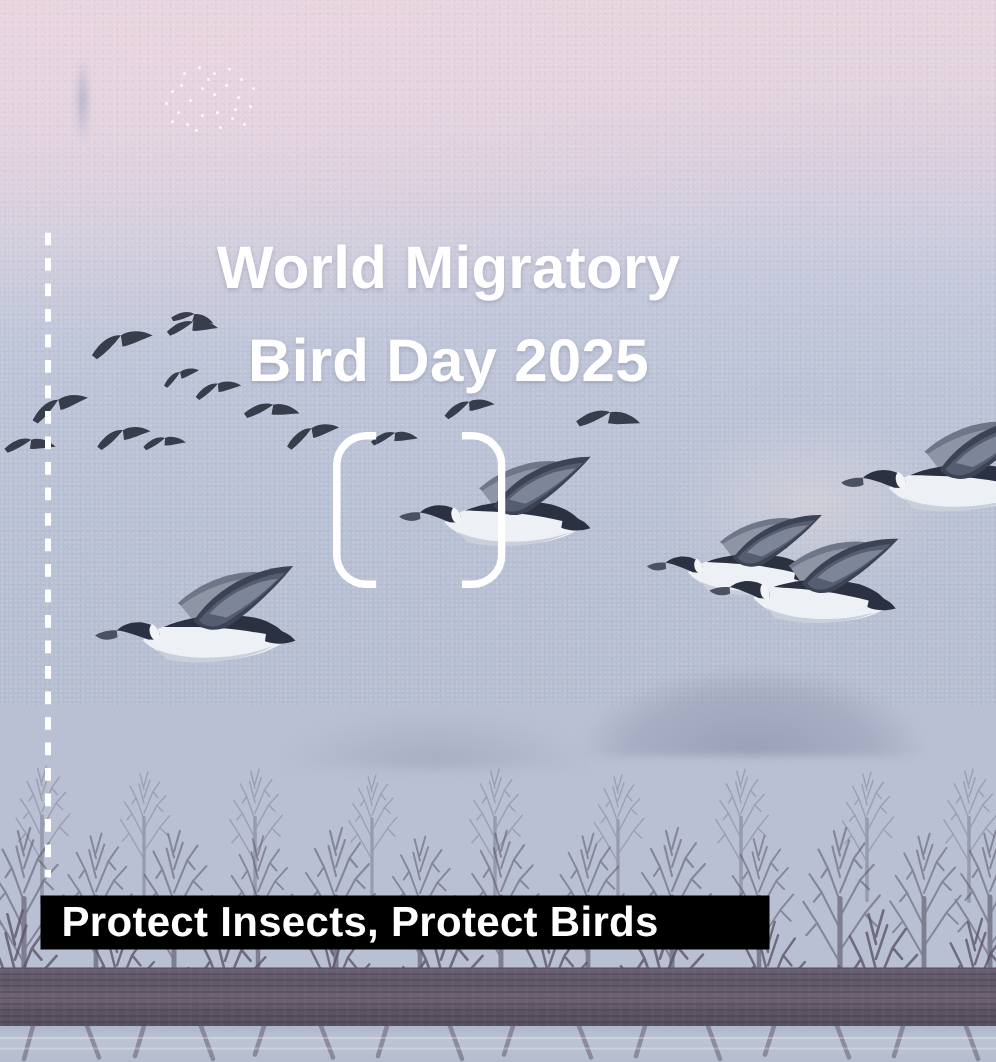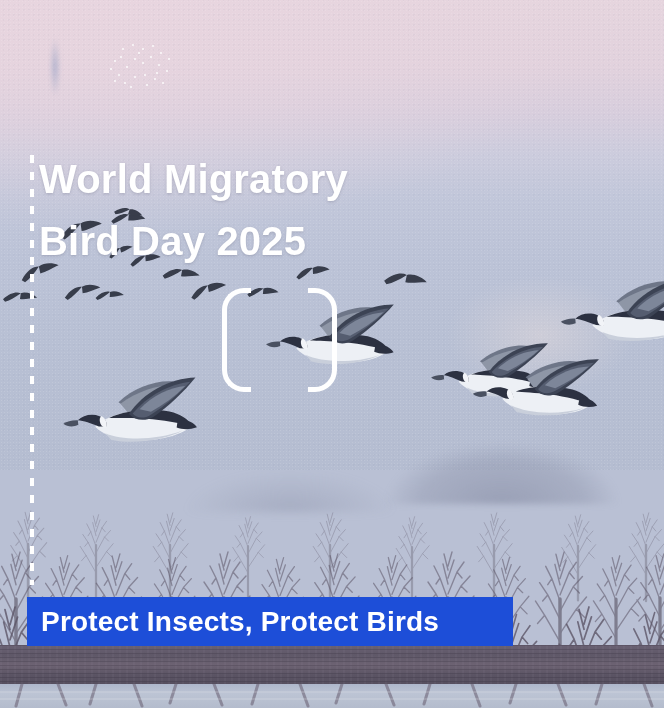--- a/index.html
+++ b/index.html
@@ -3,20 +3,21 @@
 <meta charset="utf-8">
 <style>
   html,body{margin:0;padding:0;background:#fff;}
   body{font-family:"Liberation Sans",sans-serif;}
 
   #poster{
     position:relative;
     width:664px;height:708px;
     overflow:hidden;
     background:#b9c0d4;
+    text-align:center;
   }
 
   
   .sky{
     position:absolute;left:0;top:0;width:664px;height:470px;
     background:
       radial-gradient(120% 80% at 18% 0%, rgba(232,213,223,.95) 0%, rgba(232,213,223,0) 62%),
       linear-gradient(180deg,
         #e6d5de 0%,
         #e2d2dd 14%,
@@ -109,22 +110,22 @@
   .title{
     position:absolute;left:39px;top:148px;width:520px;
     color:#ffffff;font-weight:bold;font-size:40px;line-height:62px;
     letter-spacing:.2px;
     text-shadow:0 1px 3px rgba(90,90,110,.28);
   }
   .title .line{display:block;}
 
   
   .banner{
-    position:absolute;left:27px;top:597px;width:486px;height:49px;
-    background:#1d4ed8;
+    position:absolute;left:27px;top:597px;width:486px;height:36px;
+    background:#000000;
     display:flex;align-items:center;
   }
   .banner span{
     color:#ffffff;font-weight:bold;font-size:28px;
     padding-left:14px;letter-spacing:.2px;white-space:nowrap;
   }
 </style>
 </head>
 <body>
 

